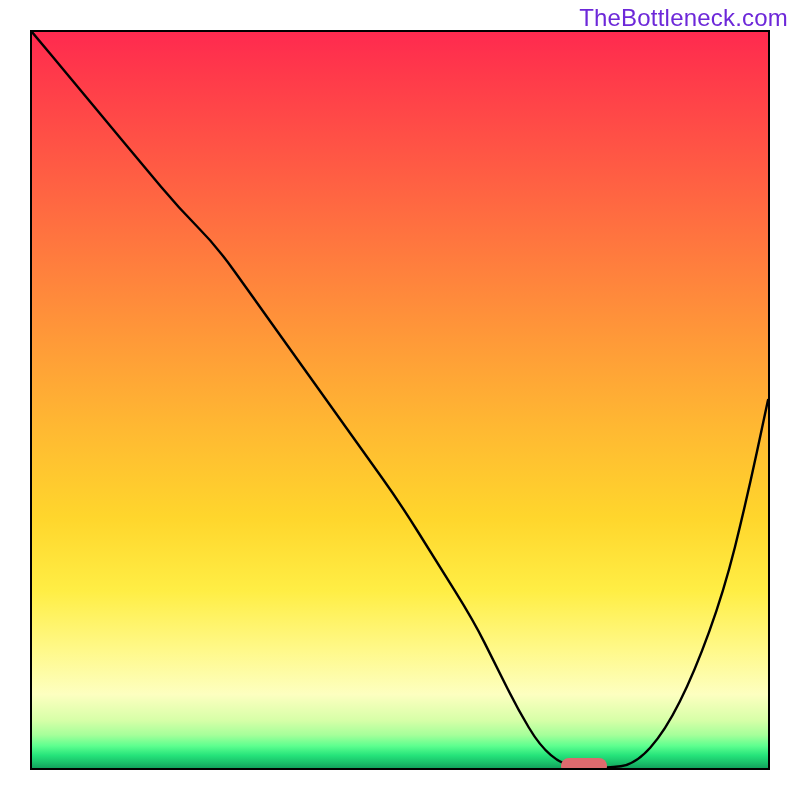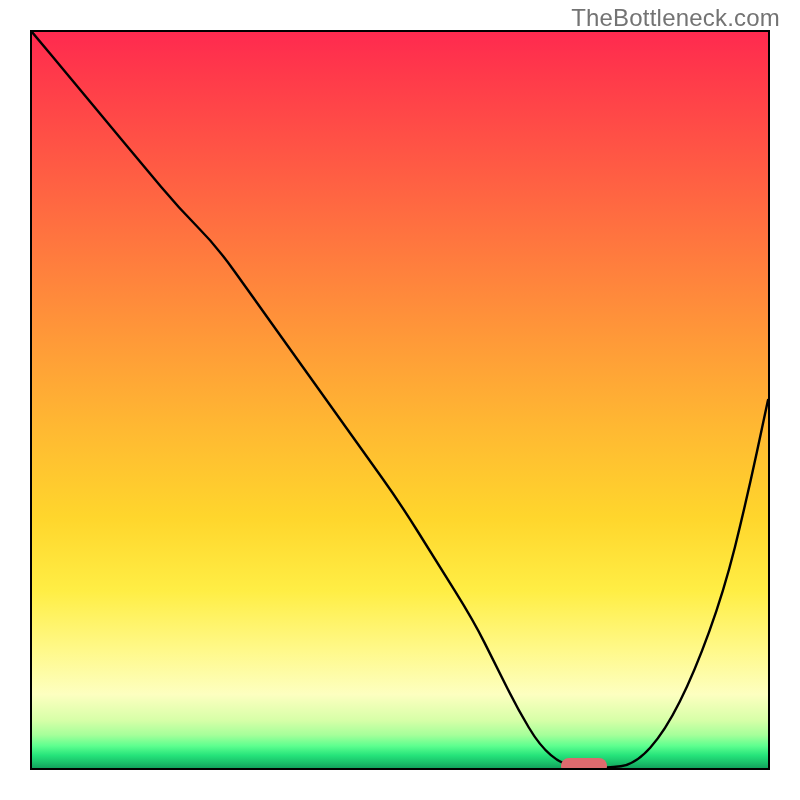--- a/index.html
+++ b/index.html
@@ -12,24 +12,24 @@
     overflow: hidden;
   }
   .chart-container {
     position: relative;
     width: 800px;
     height: 800px;
   }
   .watermark {
     position: absolute;
     top: 4px;
-    right: 20px;
+    right: 12px;
     font-size: 24px;
     font-weight: 500;
-    color: #737373;
+    color: #6d28d9;
     letter-spacing: 0.2px;
     z-index: 10;
   }
   .plot-area {
     position: absolute;
     left: 30px;
     top: 30px;
     width: 740px;
     height: 740px;
     border: 2px solid #000;

